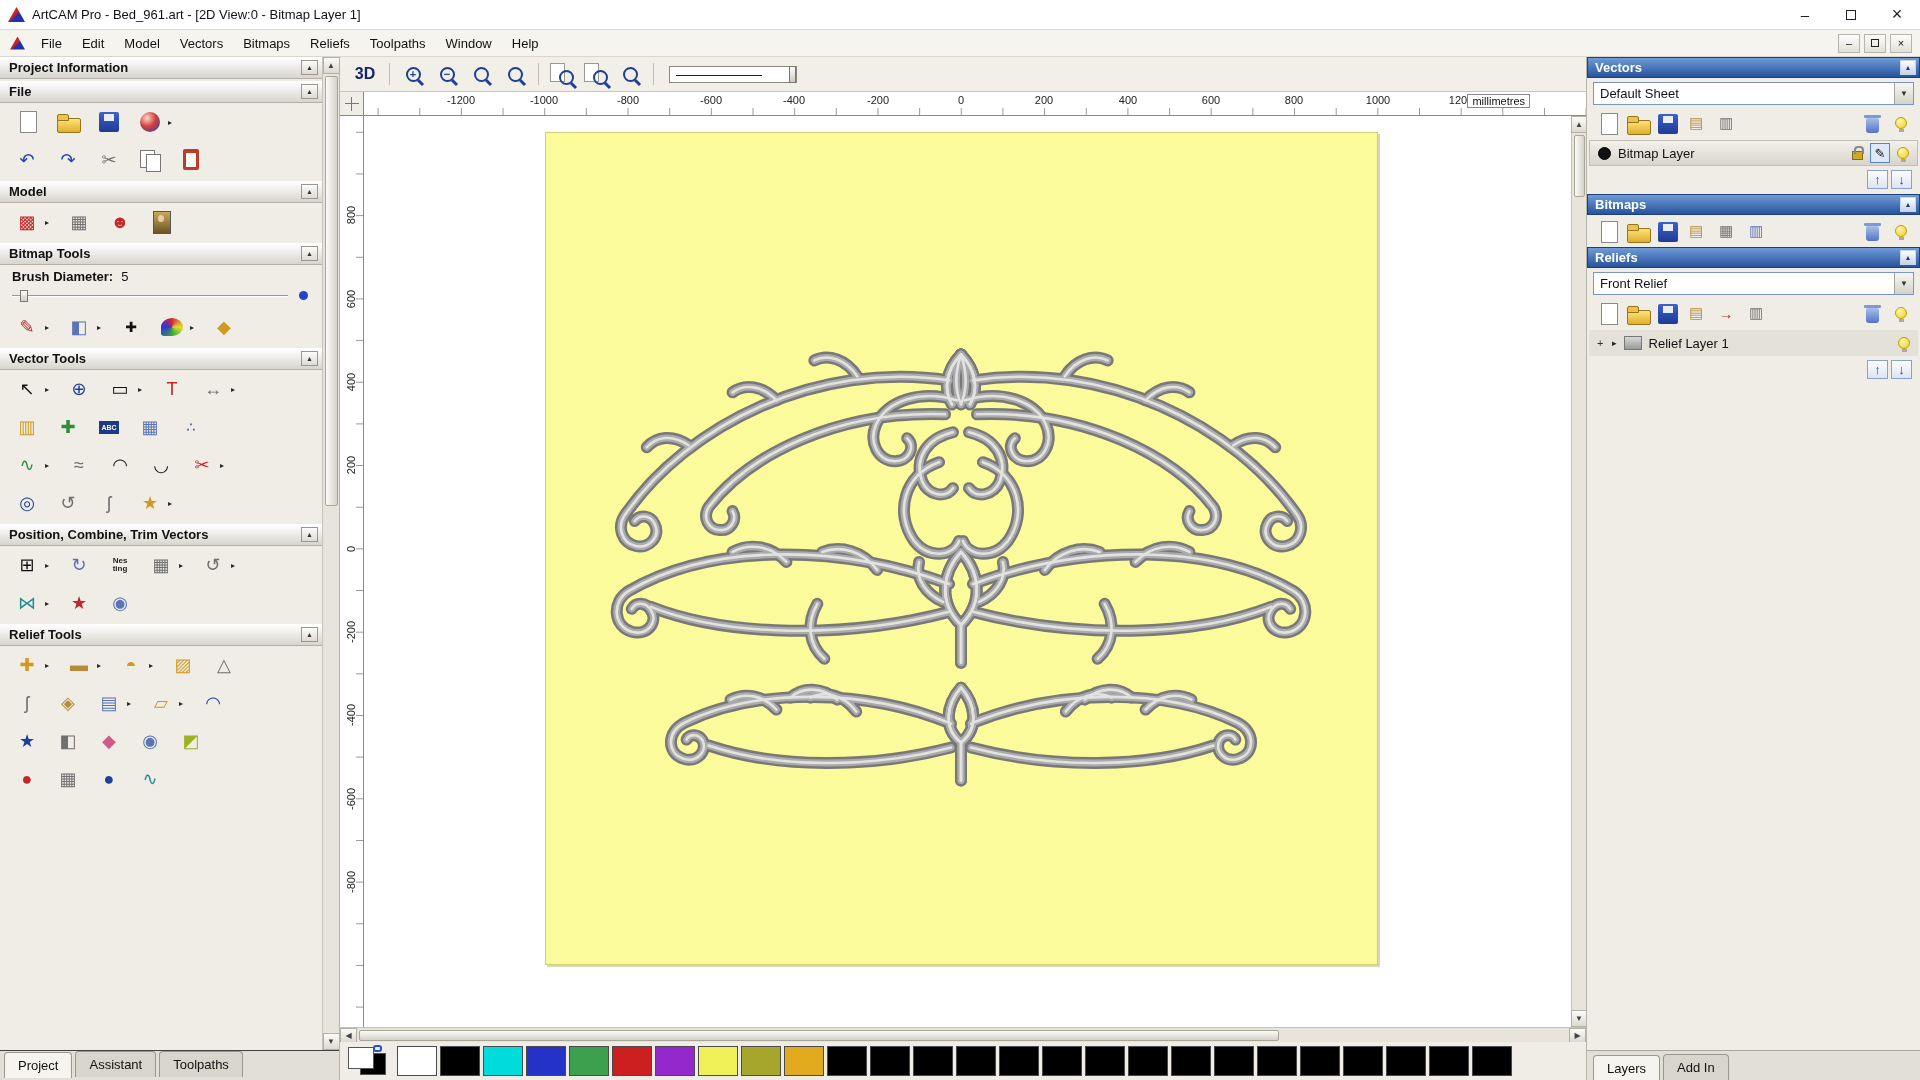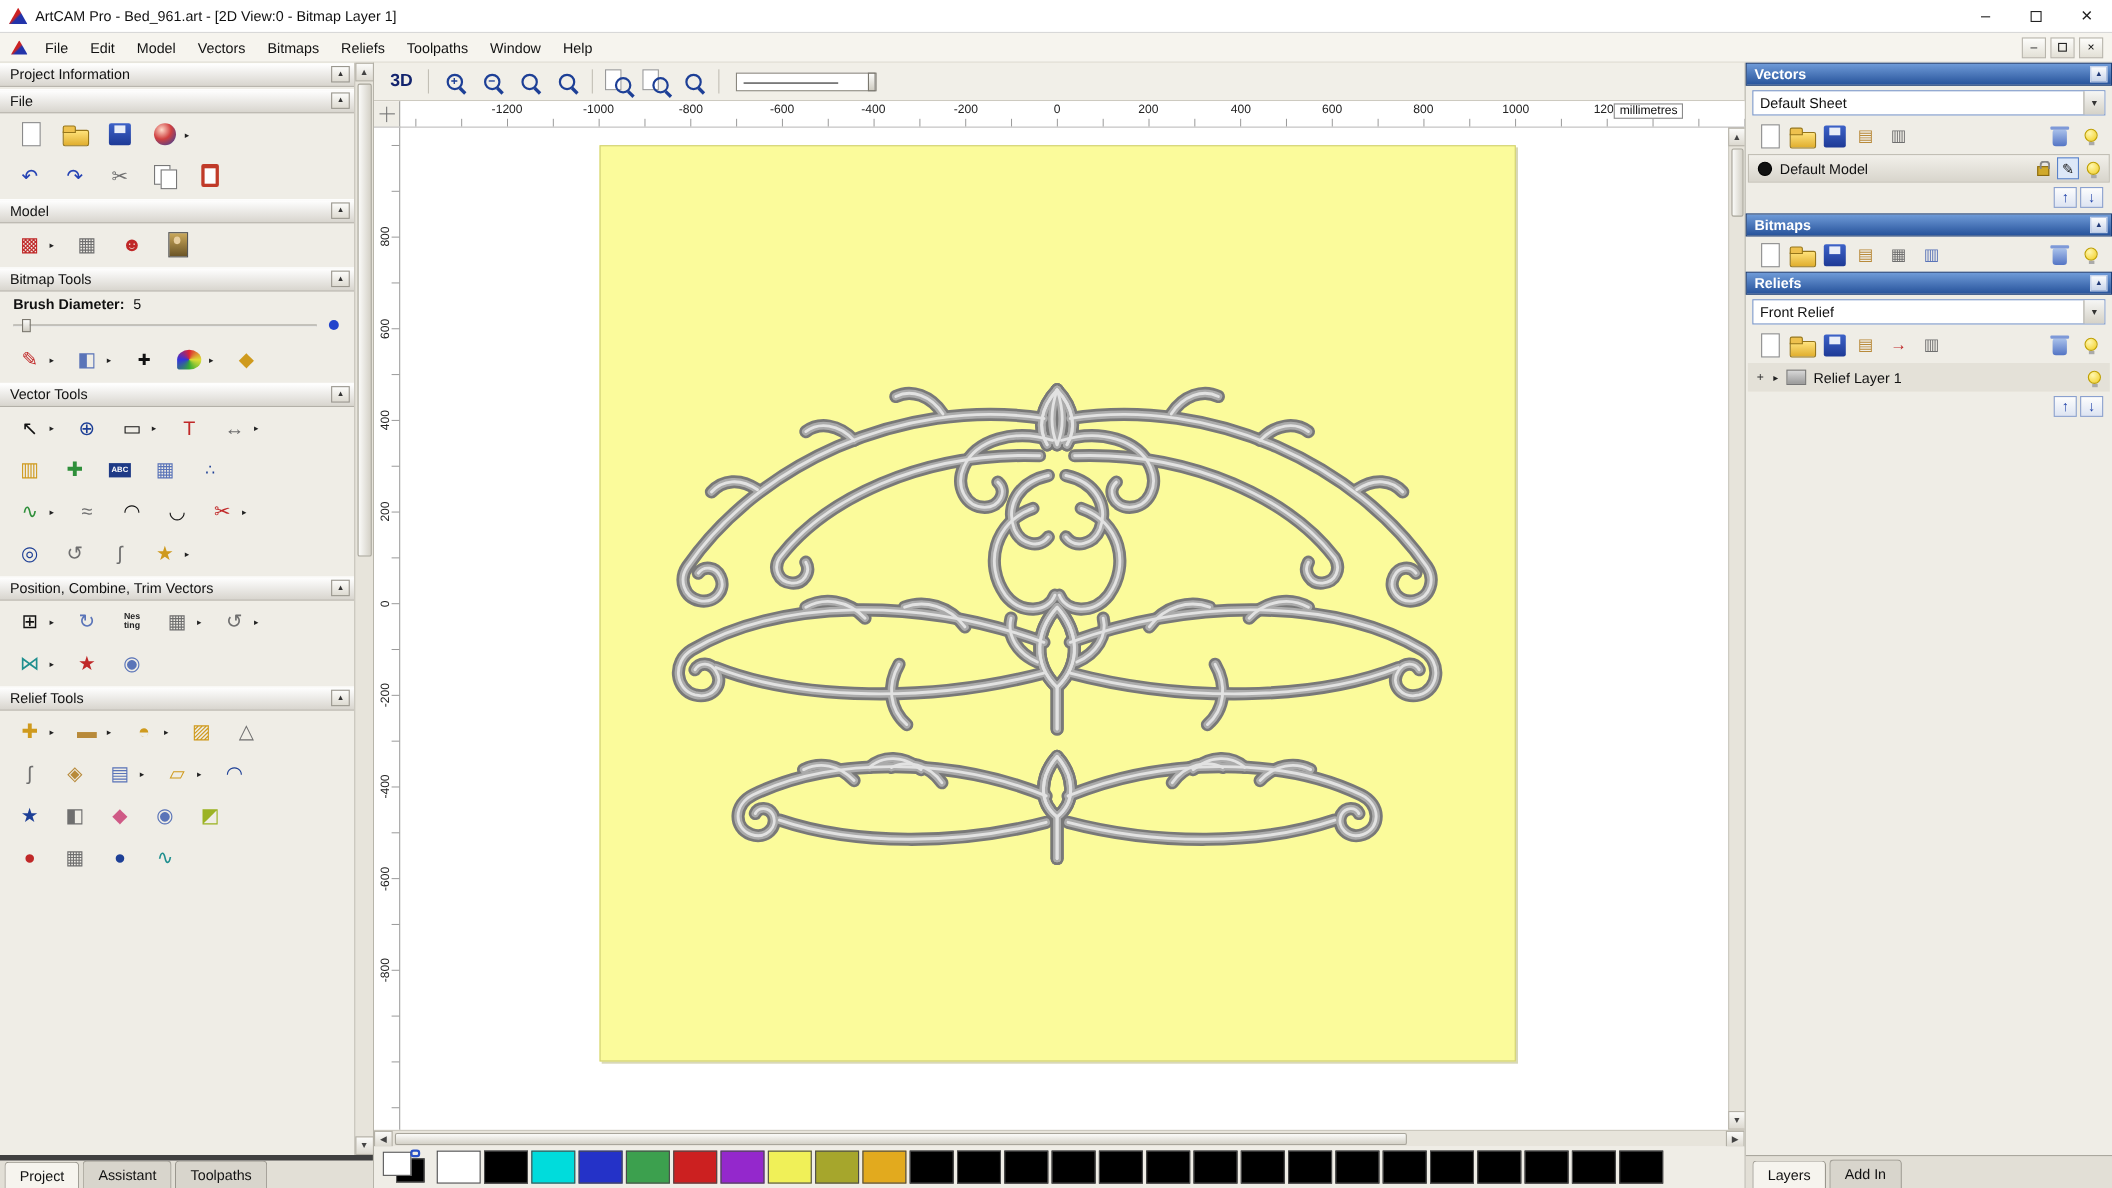--- a/index.html
+++ b/index.html
@@ -25,21 +25,21 @@
   .mdimaxbox{width:8px;height:8px;border:1px solid #222;display:inline-block}
 
   
   .bodyrow{flex:1;display:flex;min-height:0}
 
   
   .lpanel{width:340px;background:#efede6;border-right:1px solid #b7b4aa;display:flex;flex-direction:column}
   .lmain{flex:1;display:flex;min-height:0}
   .lsections{flex:1;overflow:hidden;display:flex;flex-direction:column}
   .sec{margin-bottom:2px}
-  .shead{height:22px;display:flex;align-items:center;padding:0 4px 1px 9px;font-weight:normal;font-size:13px;
+  .shead{height:22px;display:flex;align-items:center;padding:0 4px 1px 9px;font-weight:bold;font-size:13px;
          background:linear-gradient(#ffffff,#d8d5ce);border-top:1px solid #fff;border-bottom:1px solid #b3b0a8}
   .collapse{margin-left:auto;width:17px;height:15px;border:1px solid #9a978e;background:linear-gradient(#fcfcfa,#dedbd2);
             display:flex;align-items:center;justify-content:center;font-size:7px;color:#333}
   .pigrid{padding:6px 10px 4px 12px;line-height:17px}
   .pigrid .cols{display:flex}
   .pigrid .c1{width:118px;}
   .bold{font-weight:bold}
   .trow{display:flex;align-items:center;gap:11px;padding:5px 0 5px 12px}
   .tool{position:relative;width:30px;height:28px;display:flex;align-items:center;justify-content:center;font-size:18px;cursor:default}
   .tool.small-t{font-size:14px}
@@ -76,21 +76,21 @@
   .sliderhandle{position:absolute;left:8px;top:2px;width:8px;height:12px;background:linear-gradient(#fdfdfb,#cfccC2);border:1px solid #7a776e}
   .bluedot{position:absolute;right:0;top:3px;width:9px;height:9px;border-radius:50%;background:#2244cc}
 
   
   .lscroll{width:17px;background:#e7e4db;border-left:1px solid #c5c2b8;display:flex;flex-direction:column;align-items:center}
   .sbtn{width:17px;height:17px;display:flex;align-items:center;justify-content:center;font-size:8px;color:#444;background:linear-gradient(#fbfbf9,#dcd9d0);border:1px solid #b3b0a6}
   .sthumb{width:13px;flex:0 0 430px;margin:2px 0;background:linear-gradient(90deg,#fbfbf9,#d4d1c7);border:1px solid #a8a59b;border-radius:2px}
   .sfill{flex:1}
 
   
-  .ltabs{height:30px;display:flex;align-items:center;background:#e2dfd6;border-top:5px solid #404040;padding:0 4px}
+  .ltabs{height:30px;display:flex;align-items:flex-start;background:#e2dfd6;border-top:1px solid #404040;padding:0 4px}
   .tab{padding:5px 13px;border:1px solid #9a978e;border-bottom:none;border-radius:4px 4px 0 0;background:#d8d5cc;margin-right:3px;font-size:13px}
   .tab.active{background:#f6f4ee;position:relative;top:1px}
 
   
   .center{flex:1;display:flex;flex-direction:column;min-width:0}
   .toolbar{height:35px;background:#f1efe8;border-bottom:1px solid #c9c6bc;display:flex;align-items:center;gap:6px;padding-left:10px}
   .tbtn{width:28px;height:26px;display:flex;align-items:center;justify-content:center;position:relative}
   .btn3d{font-weight:bold;font-size:16px;color:#13246e;width:30px}
   .tsep{width:1px;height:22px;background:#c2bfb5;margin:0 3px}
   .mag{width:15px;height:15px;border:2px solid #1d3f96;border-radius:50%;display:flex;align-items:center;justify-content:center;
@@ -599,21 +599,21 @@
         <span class="tool c-tan">▤</span>
         <span class="tool c-gray">▥</span>
         <span class="gap"></span>
         <span class="tool i-trash"></span>
         <span class="tool">
             <span class="bulb"></span>
           </span>
       </div>
       <div class="lrow sel">
         <span class="ldot"></span>
-        <span>Default Model</span>
+        <span>Bitmap Layer</span>
         <span class="spacer"></span>
         <span class="lock"></span>
         <span class="editsel">✎</span>
         <span class="bulb"></span>
       </div>
       <div class="udrow">
         <span class="ud">↑</span>
         <span class="ud">↓</span>
       </div>
 

